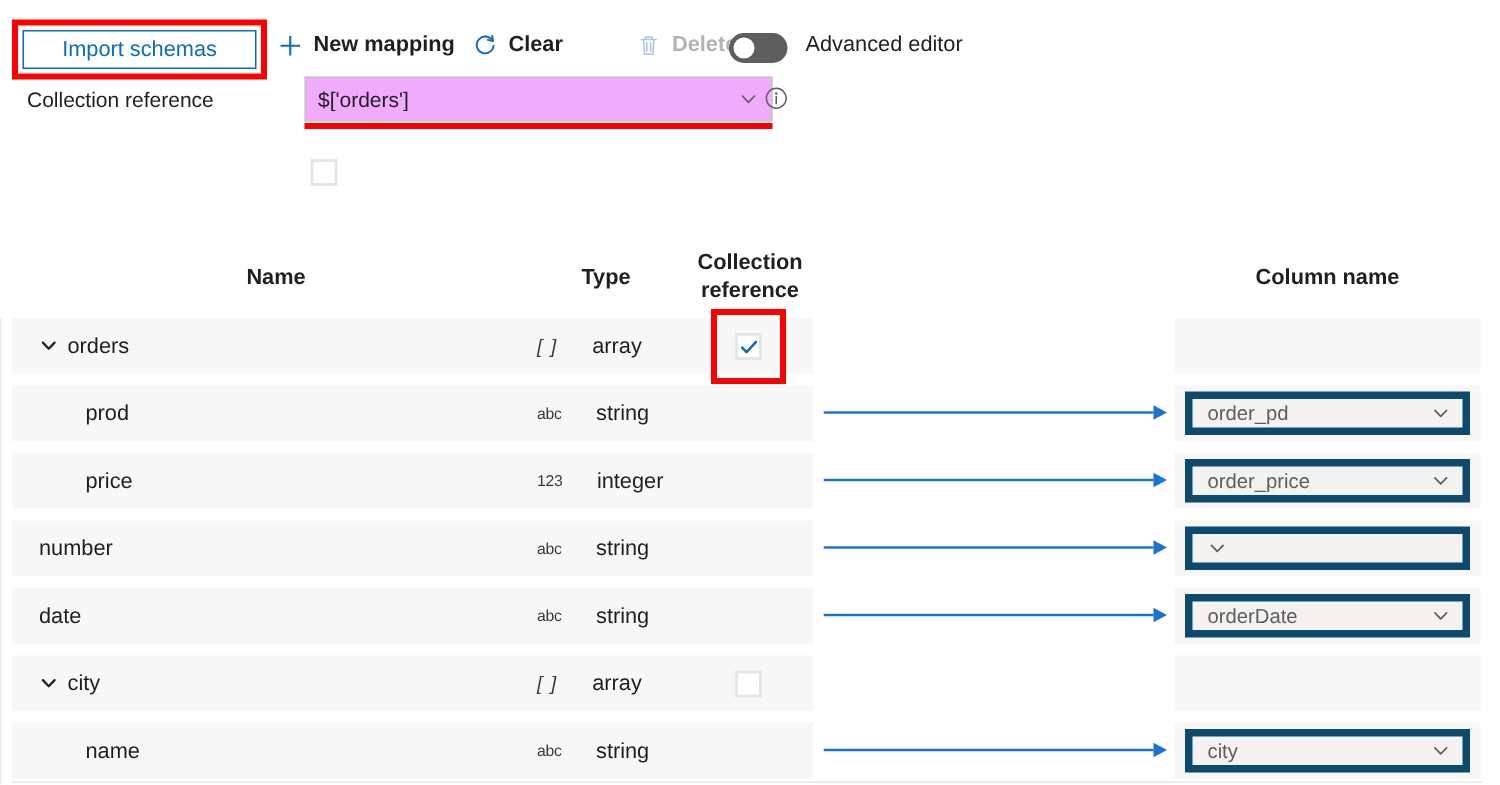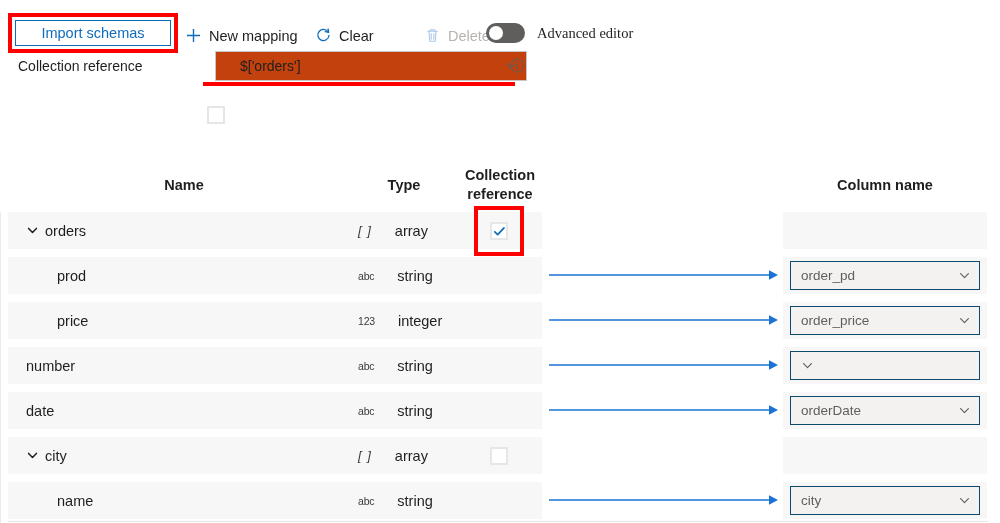--- a/index.html
+++ b/index.html
@@ -43,41 +43,41 @@
     line-height: 24px;
     text-align: center;
     white-space: nowrap;
     cursor: pointer;
   }
 
   .tb-item {
     position: absolute;
     top: 22px;
     display: flex;
-    align-items: flex-end;
+    align-items: flex-start;
     gap: 7px;
     font-size: 14.5px;
     color: #201f1e;
     white-space: nowrap;
     cursor: pointer;
     height: 22px;
+    font-weight: bold;
   }
   .tb-item.disabled { color: #b6b3b0; cursor: default; }
   .tb-icon { display: inline-flex; align-items: center; justify-content: center; width: 17px; height: 17px; }
 
   #tb-new   { left: 185px; }
   #tb-clear { left: 315px; }
   #tb-del   { left: 424px; }
 
   .toggle-wrap {
     position: absolute;
     left: 486px; top: 22px;
-    display: flex; align-items: center; gap: 12px;
+    display: flex; gap: 12px;
     height: 22px;
-    font-family: Liberation Serif, serif;
   }
   .toggle {
     width: 39px; height: 20px;
     border-radius: 10px;
     background: #605e5c;
     position: relative;
     cursor: pointer;
     flex: none;
   }
   .toggle .knob {
@@ -94,27 +94,27 @@
     position: absolute;
     font-size: 14px;
     color: #201f1e;
     line-height: 19px;
   }
   #lbl-collection { left: 18px; top: 57px; width: 180px; }
   #lbl-mapcomplex { left: 18px; top: 97px; width: 170px; }
 
   .combo {
     position: absolute;
-    left: 215px; top: 51px;
+    left: 203px; top: 51px;
     width: 312px; height: 30px;
     border: 1px solid #c8c6c4;
-    background: #c2410c;
+    background: #f0abfc;
     display: flex;
     align-items: center;
-    padding: 0 8px 0 24px;
+    padding: 0 8px 0 8px;
     cursor: pointer;
   }
   .combo .val {
     flex: 1;
     font-size: 14px;
     color: #201f1e;
     white-space: nowrap;
     overflow: hidden;
   }
   .chev { flex: none; display: inline-flex; }
@@ -228,21 +228,21 @@
   .arrow {
     position: absolute;
     left: 549px; top: 11px;
     width: 229px; height: 14px;
   }
 
   .ddl {
     position: absolute;
     left: 790px; top: 4px;
     width: 190px; height: 29px;
-    border: 1px solid #0c4a6e;
+    border: 5px solid #0c4a6e;
     background: #f3f2f1;
     display: flex; align-items: center;
     padding: 0 8px 0 10px;
     cursor: pointer;
   }
   .ddl .val {
     flex: 1;
     font-size: 13.5px;
     color: #5f5e5d;
     white-space: nowrap;

